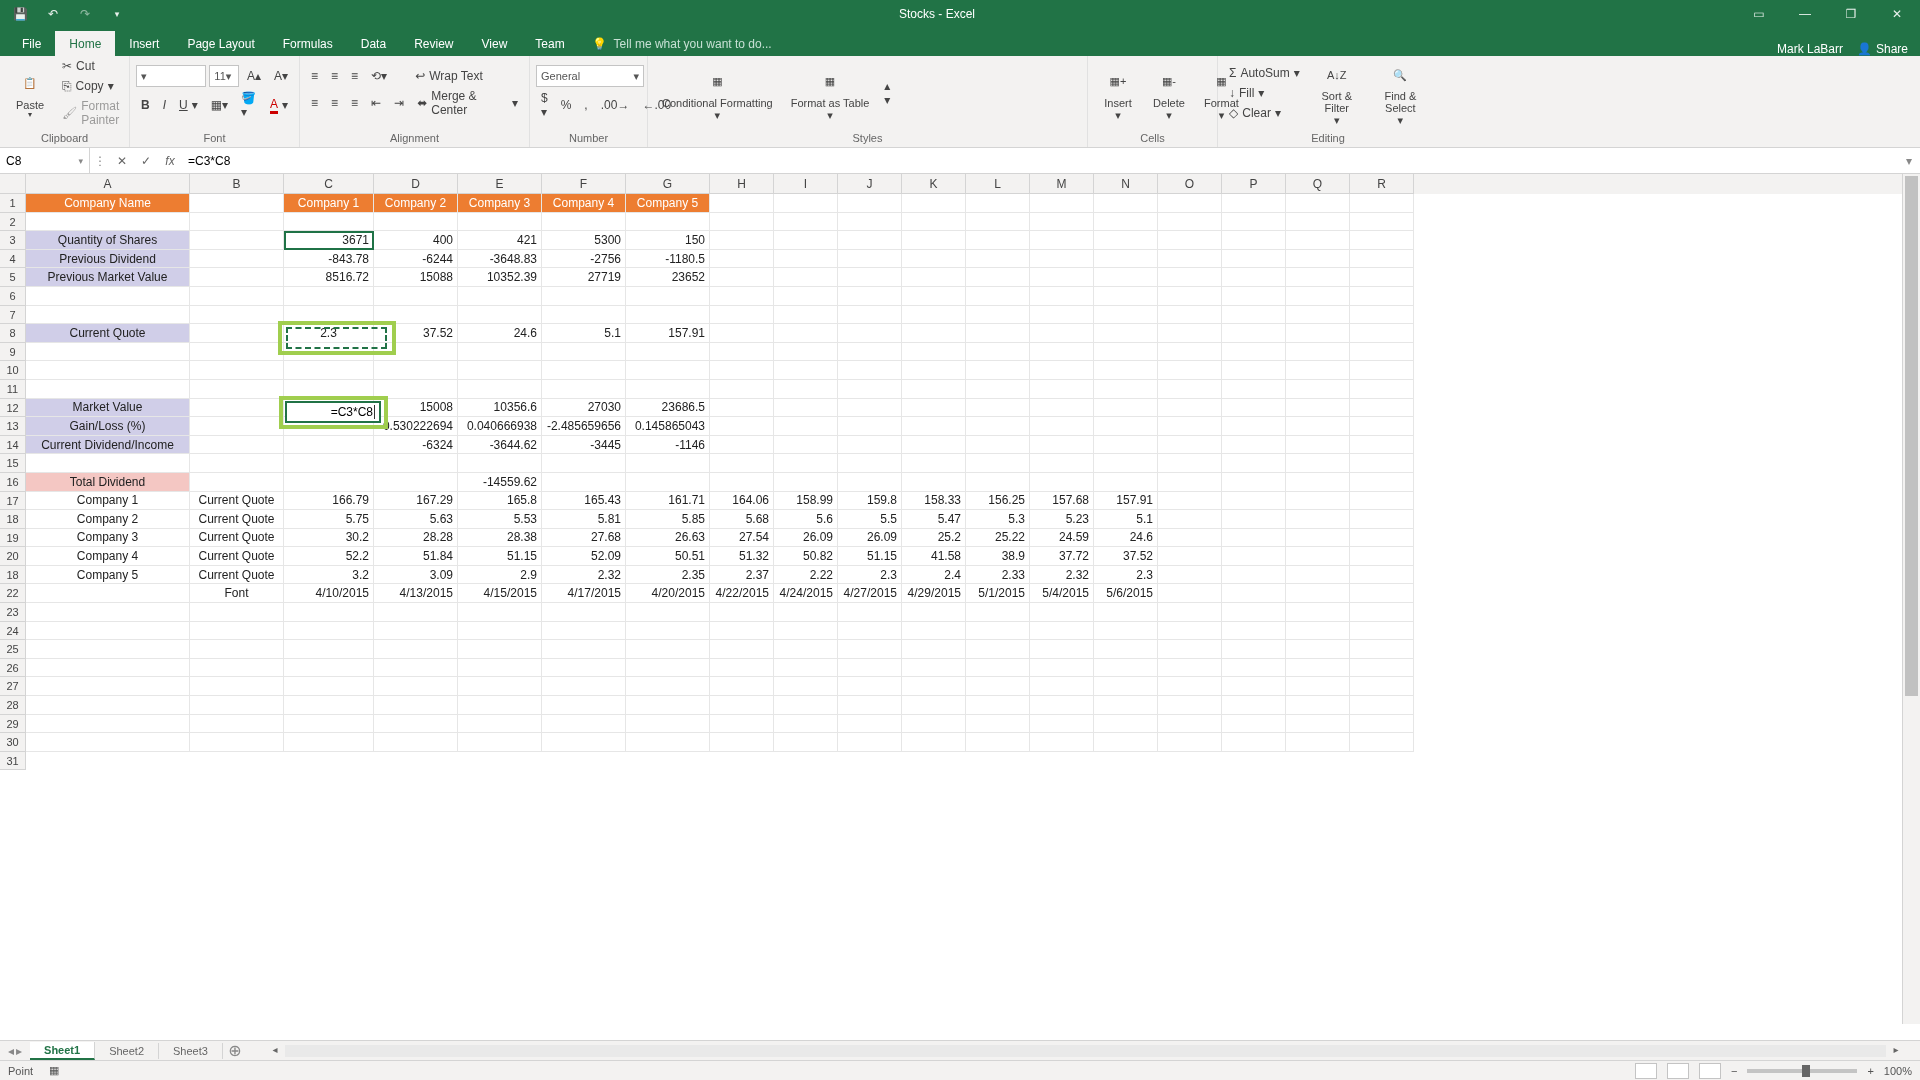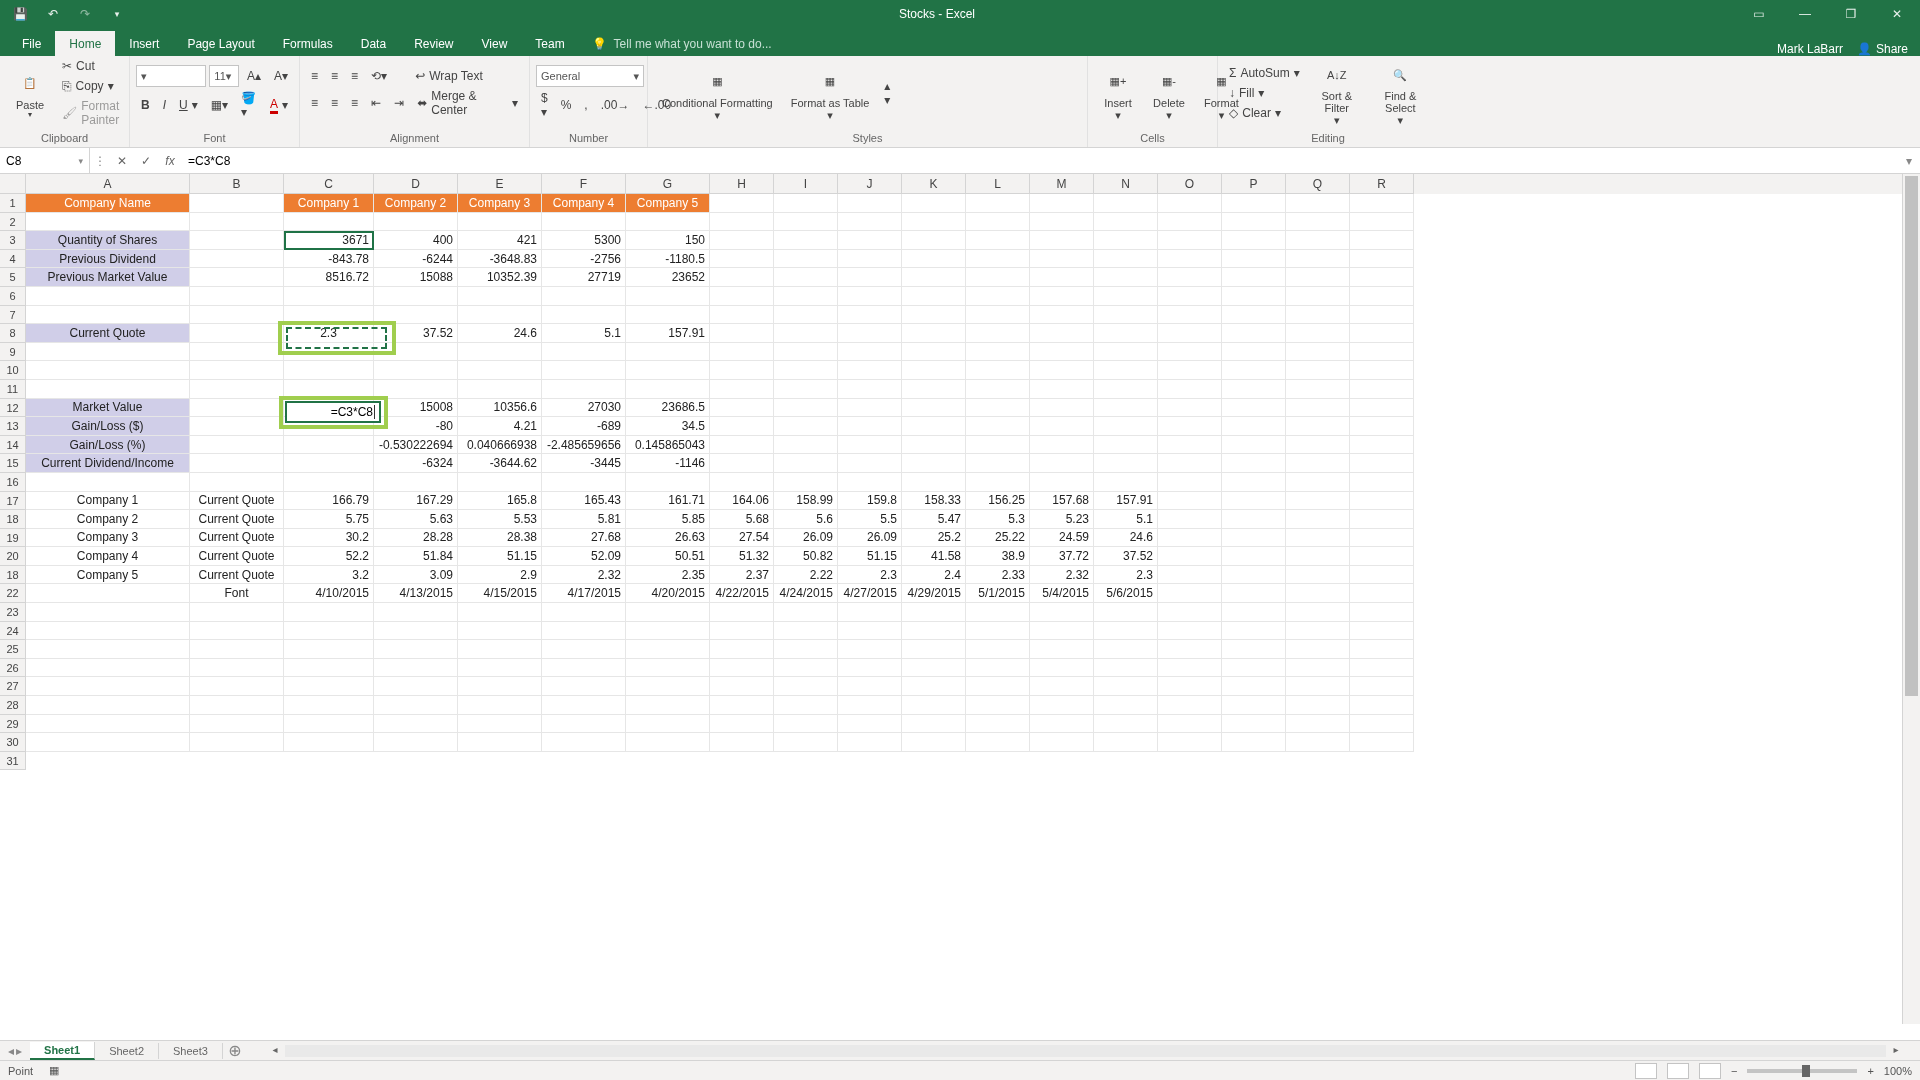--- a/index.html
+++ b/index.html
@@ -570,40 +570,20 @@
         <div class="cell" style="width: 64px;"></div>
         <div class="cell" style="width: 64px;"></div>
         <div class="cell" style="width: 64px;"></div>
         <div class="cell" style="width: 64px;"></div>
         <div class="cell" style="width: 64px;"></div>
         <div class="cell" style="width: 64px;"></div>
         <div class="cell" style="width: 64px;"></div>
         <div class="cell" style="width: 64px;"></div>
       </div>
       <div class="row">
-        <div class="cell center hdr-purple" style="width: 164px;">Gain/Loss ($)</div>
-        <div class="cell center" style="width: 94px;"></div>
-        <div class="cell" style="width: 90px;"></div>
-        <div class="cell" style="width: 84px;">-80</div>
-        <div class="cell" style="width: 84px;">4.21</div>
-        <div class="cell" style="width: 84px;">-689</div>
-        <div class="cell" style="width: 84px;">34.5</div>
-        <div class="cell" style="width: 64px;"></div>
-        <div class="cell" style="width: 64px;"></div>
-        <div class="cell" style="width: 64px;"></div>
-        <div class="cell" style="width: 64px;"></div>
-        <div class="cell" style="width: 64px;"></div>
-        <div class="cell" style="width: 64px;"></div>
-        <div class="cell" style="width: 64px;"></div>
-        <div class="cell" style="width: 64px;"></div>
-        <div class="cell" style="width: 64px;"></div>
-        <div class="cell" style="width: 64px;"></div>
-        <div class="cell" style="width: 64px;"></div>
-      </div>
-      <div class="row">
         <div class="cell center hdr-purple" style="width: 164px;">Gain/Loss (%)</div>
         <div class="cell center" style="width: 94px;"></div>
         <div class="cell" style="width: 90px;"></div>
         <div class="cell" style="width: 84px;">-0.530222694</div>
         <div class="cell" style="width: 84px;">0.040666938</div>
         <div class="cell" style="width: 84px;">-2.485659656</div>
         <div class="cell" style="width: 84px;">0.145865043</div>
         <div class="cell" style="width: 64px;"></div>
         <div class="cell" style="width: 64px;"></div>
         <div class="cell" style="width: 64px;"></div>
@@ -635,20 +615,40 @@
         <div class="cell" style="width: 64px;"></div>
         <div class="cell" style="width: 64px;"></div>
         <div class="cell" style="width: 64px;"></div>
       </div>
       <div class="row">
         <div class="cell center" style="width: 164px;"></div>
         <div class="cell center" style="width: 94px;"></div>
         <div class="cell" style="width: 90px;"></div>
         <div class="cell" style="width: 84px;"></div>
         <div class="cell" style="width: 84px;"></div>
+        <div class="cell" style="width: 84px;"></div>
+        <div class="cell" style="width: 84px;"></div>
+        <div class="cell" style="width: 64px;"></div>
+        <div class="cell" style="width: 64px;"></div>
+        <div class="cell" style="width: 64px;"></div>
+        <div class="cell" style="width: 64px;"></div>
+        <div class="cell" style="width: 64px;"></div>
+        <div class="cell" style="width: 64px;"></div>
+        <div class="cell" style="width: 64px;"></div>
+        <div class="cell" style="width: 64px;"></div>
+        <div class="cell" style="width: 64px;"></div>
+        <div class="cell" style="width: 64px;"></div>
+        <div class="cell" style="width: 64px;"></div>
+      </div>
+      <div class="row">
+        <div class="cell center hdr-pink" style="width: 164px;">Total Dividend</div>
+        <div class="cell center" style="width: 94px;"></div>
+        <div class="cell" style="width: 90px;"></div>
+        <div class="cell" style="width: 84px;"></div>
+        <div class="cell" style="width: 84px;">-14559.62</div>
         <div class="cell" style="width: 84px;"></div>
         <div class="cell" style="width: 84px;"></div>
         <div class="cell" style="width: 64px;"></div>
         <div class="cell" style="width: 64px;"></div>
         <div class="cell" style="width: 64px;"></div>
         <div class="cell" style="width: 64px;"></div>
         <div class="cell" style="width: 64px;"></div>
         <div class="cell" style="width: 64px;"></div>
         <div class="cell" style="width: 64px;"></div>
         <div class="cell" style="width: 64px;"></div>

